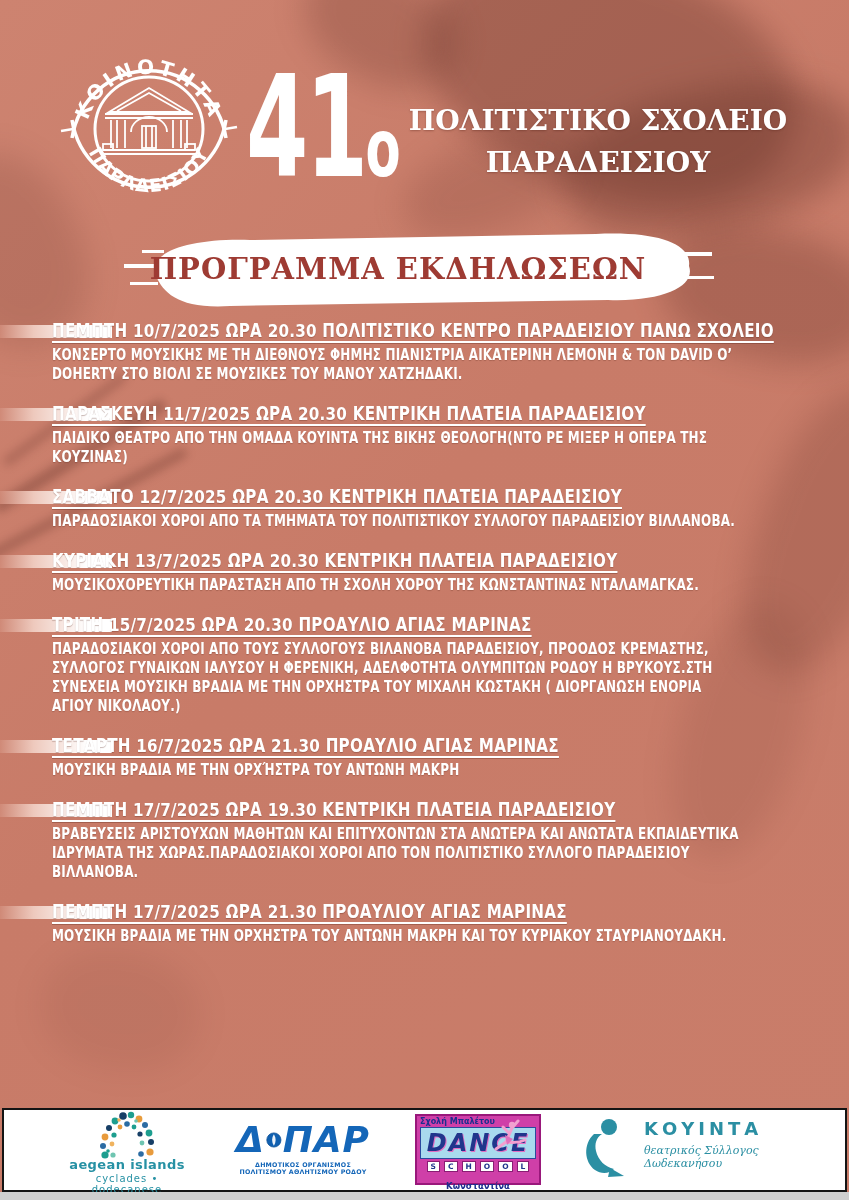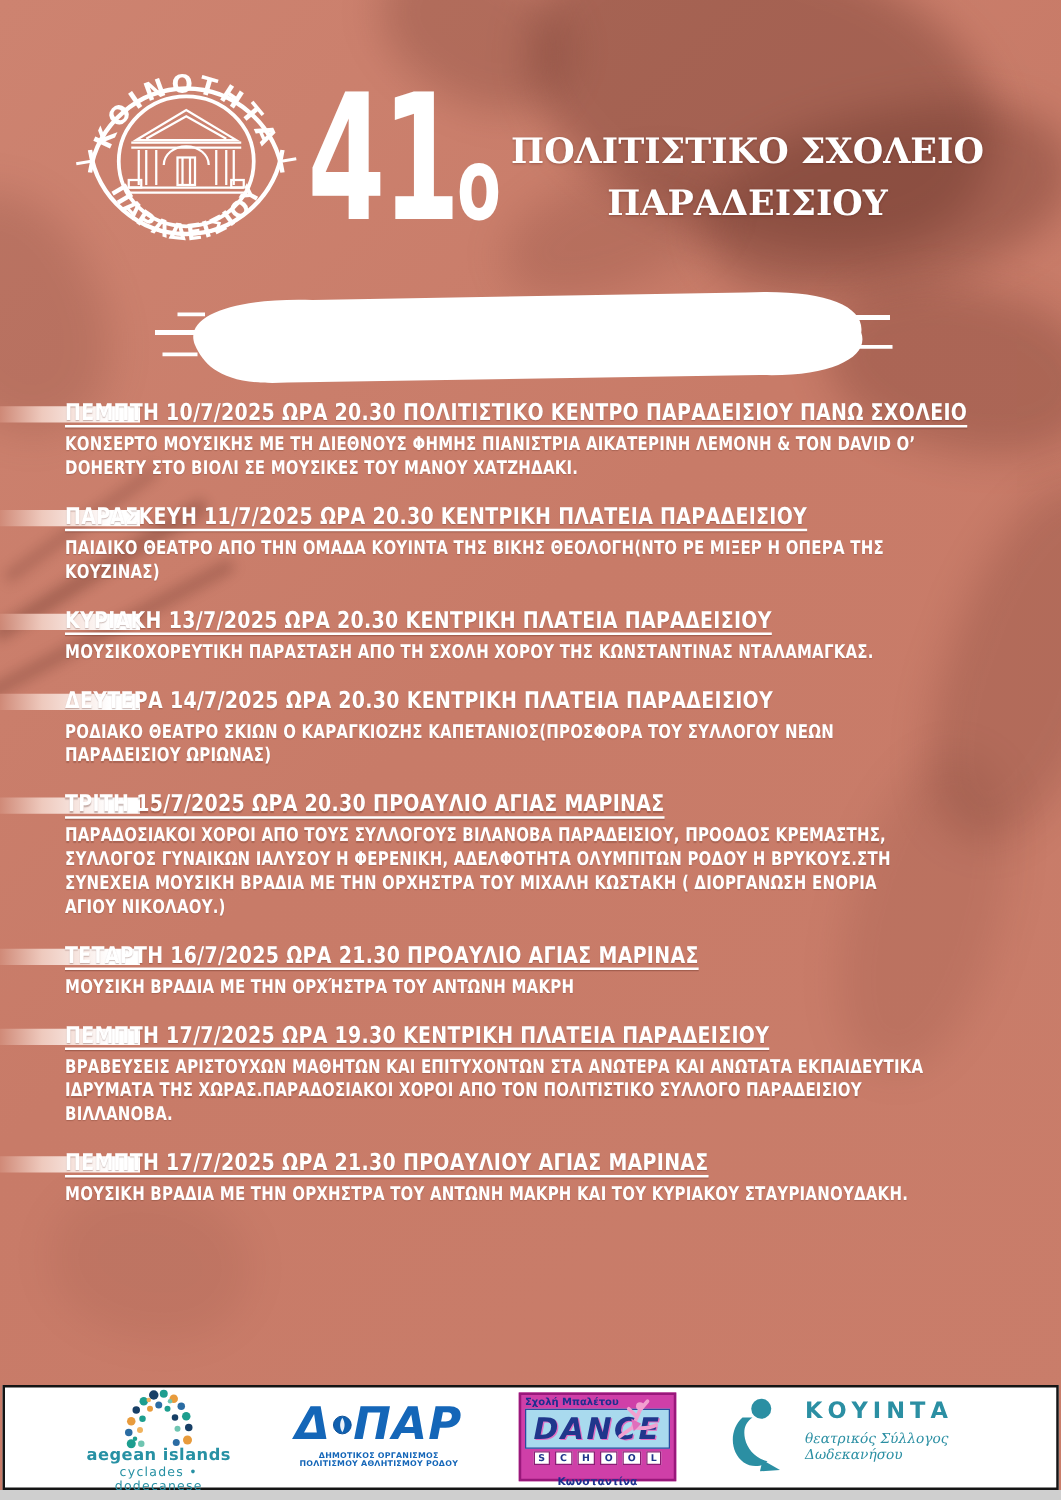--- a/index.html
+++ b/index.html
@@ -142,44 +142,44 @@
     <svg viewBox="0 0 600 92" aria-hidden="true">
       <g fill="#ffffff">
         <path d="M38,52 C28,28 72,14 132,16 L478,10 C540,7 574,20 571,42 C578,62 546,78 490,76 L112,82 C62,85 46,70 38,52 Z"></path>
         <path d="M6,40 h36 v4 h-36 z"></path>
         <path d="M12,58 h28 v3 h-28 z"></path>
         <path d="M24,26 h22 v3 h-22 z"></path>
         <path d="M556,28 h38 v4 h-38 z"></path>
         <path d="M566,52 h30 v3 h-30 z"></path>
       </g>
     </svg>
+    <div class="banner-text">ΠΡΟΓΡΑΜΜΑ ΕΚΔΗΛΩΣΕΩΝ</div>
   </div>
 
   <main class="events">
     <section class="event">
       <span class="dash"></span>
       <div class="etitle">ΠΕΜΠΤΗ 10/7/2025 ΩΡΑ 20.30 ΠΟΛΙΤΙΣΤΙΚΟ ΚΕΝΤΡΟ ΠΑΡΑΔΕΙΣΙΟΥ ΠΑΝΩ ΣΧΟΛΕΙΟ</div>
       <div class="edesc">ΚΟΝΣΕΡΤΟ ΜΟΥΣΙΚΗΣ ΜΕ ΤΗ ΔΙΕΘΝΟΥΣ ΦΗΜΗΣ ΠΙΑΝΙΣΤΡΙΑ ΑΙΚΑΤΕΡΙΝΗ ΛΕΜΟΝΗ &amp; ΤΟΝ DAVID O’
 DOHERTY ΣΤΟ ΒΙΟΛΙ ΣΕ ΜΟΥΣΙΚΕΣ ΤΟΥ ΜΑΝΟΥ ΧΑΤΖΗΔΑΚΙ.</div>
     </section>
     <section class="event">
       <span class="dash"></span>
       <div class="etitle">ΠΑΡΑΣΚΕΥΗ 11/7/2025 ΩΡΑ 20.30 ΚΕΝΤΡΙΚΗ ΠΛΑΤΕΙΑ ΠΑΡΑΔΕΙΣΙΟΥ</div>
       <div class="edesc">ΠΑΙΔΙΚΟ ΘΕΑΤΡΟ ΑΠΟ ΤΗΝ ΟΜΑΔΑ ΚΟΥΙΝΤΑ ΤΗΣ ΒΙΚΗΣ ΘΕΟΛΟΓΗ(ΝΤΟ ΡΕ ΜΙΞΕΡ Η ΟΠΕΡΑ ΤΗΣ ΚΟΥΖΙΝΑΣ)</div>
     </section>
     <section class="event">
       <span class="dash"></span>
+      <div class="etitle">ΣΑΒΒΑΤΟ 12/7/2025 ΩΡΑ 20.30 ΚΕΝΤΡΙΚΗ ΠΛΑΤΕΙΑ ΠΑΡΑΔΕΙΣΙΟΥ</div>
+      <div class="edesc">ΠΑΡΑΔΟΣΙΑΚΟΙ ΧΟΡΟΙ ΑΠΟ ΤΑ ΤΜΗΜΑΤΑ ΤΟΥ ΠΟΛΙΤΙΣΤΙΚΟΥ ΣΥΛΛΟΓΟΥ ΠΑΡΑΔΕΙΣΙΟΥ ΒΙΛΛΑΝΟΒΑ.</div>
+    </section>
+    <section class="event">
+      <span class="dash"></span>
       <div class="etitle">ΚΥΡΙΑΚΗ 13/7/2025 ΩΡΑ 20.30 ΚΕΝΤΡΙΚΗ ΠΛΑΤΕΙΑ ΠΑΡΑΔΕΙΣΙΟΥ</div>
       <div class="edesc">ΜΟΥΣΙΚΟΧΟΡΕΥΤΙΚΗ ΠΑΡΑΣΤΑΣΗ ΑΠΟ ΤΗ ΣΧΟΛΗ ΧΟΡΟΥ ΤΗΣ ΚΩΝΣΤΑΝΤΙΝΑΣ ΝΤΑΛΑΜΑΓΚΑΣ.</div>
-    </section>
-    <section class="event no-underline">
-      <span class="dash"></span>
-      <div class="etitle">ΔΕΥΤΕΡΑ 14/7/2025 ΩΡΑ 20.30 ΚΕΝΤΡΙΚΗ ΠΛΑΤΕΙΑ ΠΑΡΑΔΕΙΣΙΟΥ</div>
-      <div class="edesc">ΡΟΔΙΑΚΟ ΘΕΑΤΡΟ ΣΚΙΩΝ Ο ΚΑΡΑΓΚΙΟΖΗΣ ΚΑΠΕΤΑΝΙΟΣ(ΠΡΟΣΦΟΡΑ ΤΟΥ ΣΥΛΛΟΓΟΥ ΝΕΩΝ
-ΠΑΡΑΔΕΙΣΙΟΥ ΩΡΙΩΝΑΣ)</div>
     </section>
     <section class="event">
       <span class="dash"></span>
       <div class="etitle">ΤΡΙΤΗ 15/7/2025 ΩΡΑ 20.30 ΠΡΟΑΥΛΙΟ ΑΓΙΑΣ ΜΑΡΙΝΑΣ</div>
       <div class="edesc">ΠΑΡΑΔΟΣΙΑΚΟΙ ΧΟΡΟΙ ΑΠΟ ΤΟΥΣ ΣΥΛΛΟΓΟΥΣ ΒΙΛΑΝΟΒΑ ΠΑΡΑΔΕΙΣΙΟΥ, ΠΡΟΟΔΟΣ ΚΡΕΜΑΣΤΗΣ,
 ΣΥΛΛΟΓΟΣ ΓΥΝΑΙΚΩΝ ΙΑΛΥΣΟΥ Η ΦΕΡΕΝΙΚΗ, ΑΔΕΛΦΟΤΗΤΑ ΟΛΥΜΠΙΤΩΝ ΡΟΔΟΥ Η ΒΡΥΚΟΥΣ.ΣΤΗ
 ΣΥΝΕΧΕΙΑ ΜΟΥΣΙΚΗ ΒΡΑΔΙΑ ΜΕ ΤΗΝ ΟΡΧΗΣΤΡΑ ΤΟΥ ΜΙΧΑΛΗ ΚΩΣΤΑΚΗ ( ΔΙΟΡΓΑΝΩΣΗ ΕΝΟΡΙΑ
 ΑΓΙΟΥ ΝΙΚΟΛΑΟΥ.)</div>
     </section>
     <section class="event">

